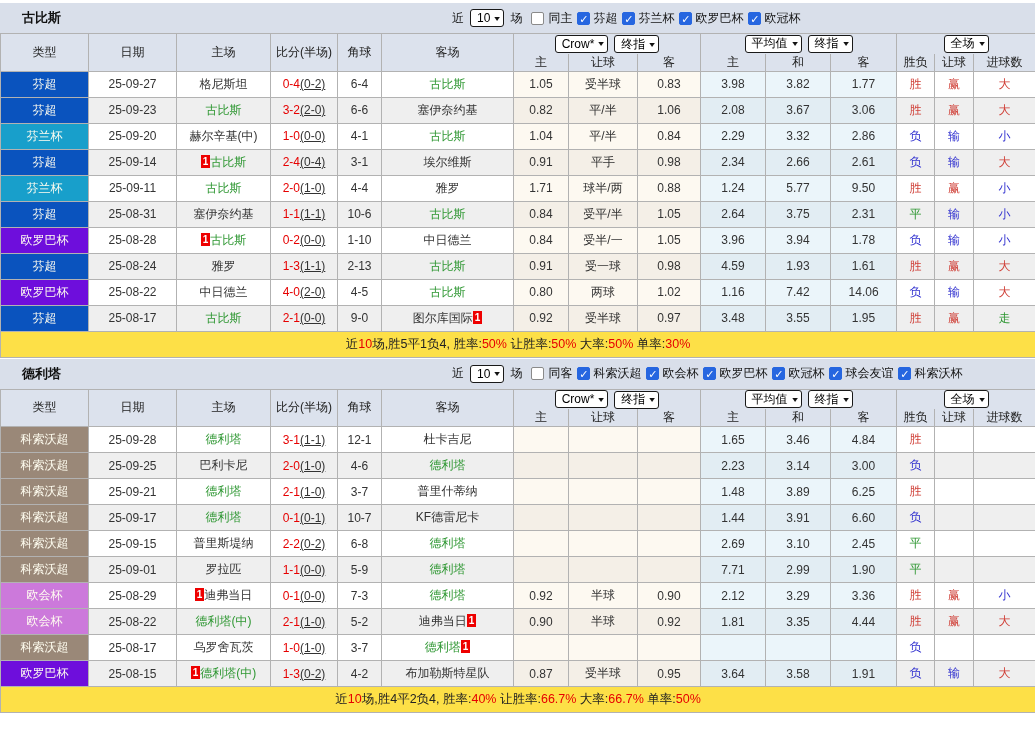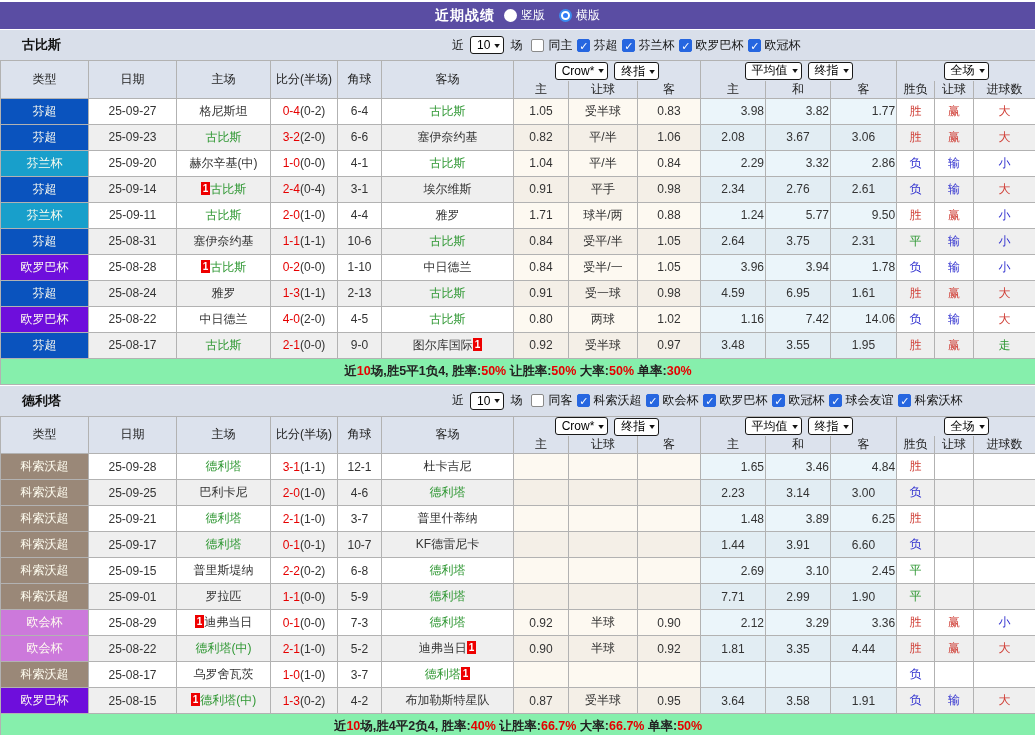--- a/index.html
+++ b/index.html
@@ -31,50 +31,37 @@
   th, td { border:1px solid #b2b2b2; text-align:center; padding:0 1px; overflow:hidden; white-space:nowrap; }
   thead th { background:#dce2ed; font-weight:normal; color:#222; }
   thead tr.ddrow th { height:20px; border-bottom:none; }
   thead tr.subrow th { height:17px; border-top:none; }
   thead th.side { height:37px; }
   tbody td { height:26px; }
   tr.odd  td { background:#ffffff; }
   tr.even td { background:#efefef; }
   tr.odd  td.asia { background:#fdf9f1; }
   tr.even td.asia { background:#f4efe7; }
-  tr.odd  td.avg  { background:#ebf5fa;text-align:right; }
+  tr.odd  td.avg  { background:#ebf5fa; }
   tr.even td.avg  { background:#e2edf3; }
   td.type { color:#fffdf0; font-size:12px; }
   .green { color:#2e9732; }
   .scr { color:#e60000; }
-  .half { color:#333; }
+  .half { color:#333;text-decoration:underline; }
   .v-r { color:#d04038; }
   .v-b { color:#3030cf; }
   .v-g { color:#2e9732; }
   .badge { display:inline-block; background:#ee0000; color:#fff; font-size:10px; font-weight:bold; line-height:13px; height:13px; padding:0 2px; vertical-align:1px; }
-  tr.sum td { height:26px; background:#86efac; font-size:12.5px; color:#222;font-weight:bold; }
+  tr.sum td { height:26px; background:#fde047; font-size:12.5px; color:#222; }
   tr.sum .r { color:#e60000; }
 </style>
 </head>
 <body>
 
 <div class="page">
-  <div class="titlebar">
-    <span class="title">近期战绩</span>
-    <span class="radio-group" id="radio-group">
-        <span class="radio-item">
-          <span class="radio"></span>
-          <span>竖版</span>
-        </span>
-        <span class="radio-item">
-          <span class="radio on"></span>
-          <span>横版</span>
-        </span>
-      </span>
-  </div>
   <div id="sections">
       <div class="secbar">
         <span class="teamname">古比斯</span>
         <span class="filters">
           <span>近</span>
           <span class="sel">
             <span class="sel-t">10</span>
             <span class="arr">▾</span>
           </span>
           <span>场</span>
@@ -203,21 +190,21 @@
             <td class="type" style="background: rgb(10, 83, 190);">芬超</td>
             <td>25-09-14</td>
             <td><span class="badge">1</span><span class="green">古比斯</span></td>
             <td><span class="scr">2-4</span><span class="half">(0-4)</span></td>
             <td>3-1</td>
             <td><span>埃尔维斯</span></td>
             <td class="asia">0.91</td>
             <td class="asia">平手</td>
             <td class="asia">0.98</td>
             <td class="avg">2.34</td>
-            <td class="avg">2.76</td>
+            <td class="avg">2.66</td>
             <td class="avg">2.61</td>
             <td class="v-b">负</td>
             <td class="v-b">输</td>
             <td class="v-r">大</td>
           </tr>
           <tr class="odd">
             <td class="type" style="background: rgb(24, 159, 203);">芬兰杯</td>
             <td>25-09-11</td>
             <td><span class="green">古比斯</span></td>
             <td><span class="scr">2-0</span><span class="half">(1-0)</span></td>
@@ -271,21 +258,21 @@
             <td class="type" style="background: rgb(10, 83, 190);">芬超</td>
             <td>25-08-24</td>
             <td><span>雅罗</span></td>
             <td><span class="scr">1-3</span><span class="half">(1-1)</span></td>
             <td>2-13</td>
             <td><span class="green">古比斯</span></td>
             <td class="asia">0.91</td>
             <td class="asia">受一球</td>
             <td class="asia">0.98</td>
             <td class="avg">4.59</td>
-            <td class="avg">6.95</td>
+            <td class="avg">1.93</td>
             <td class="avg">1.61</td>
             <td class="v-r">胜</td>
             <td class="v-r">赢</td>
             <td class="v-r">大</td>
           </tr>
           <tr class="odd">
             <td class="type" style="background: rgb(110, 14, 220);">欧罗巴杯</td>
             <td>25-08-22</td>
             <td><span>中日德兰</span></td>
             <td><span class="scr">4-0</span><span class="half">(2-0)</span></td>

